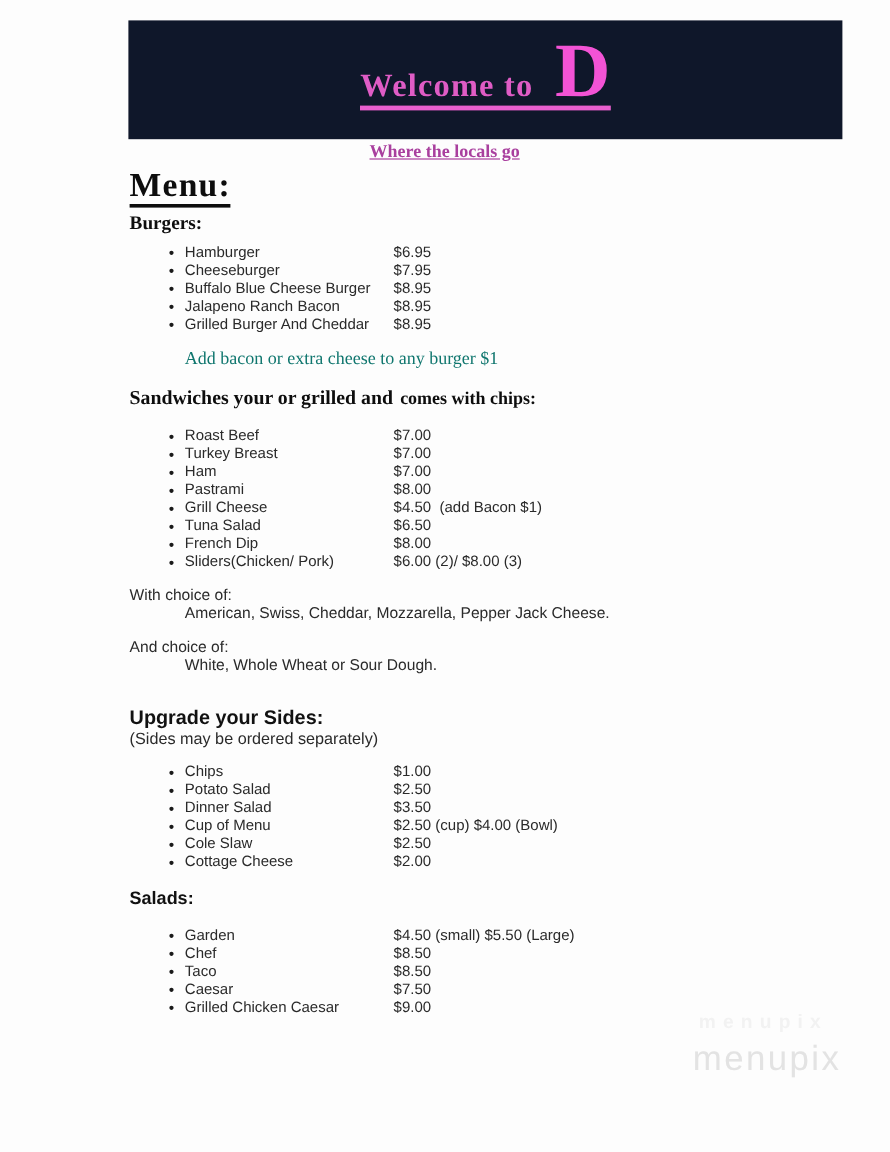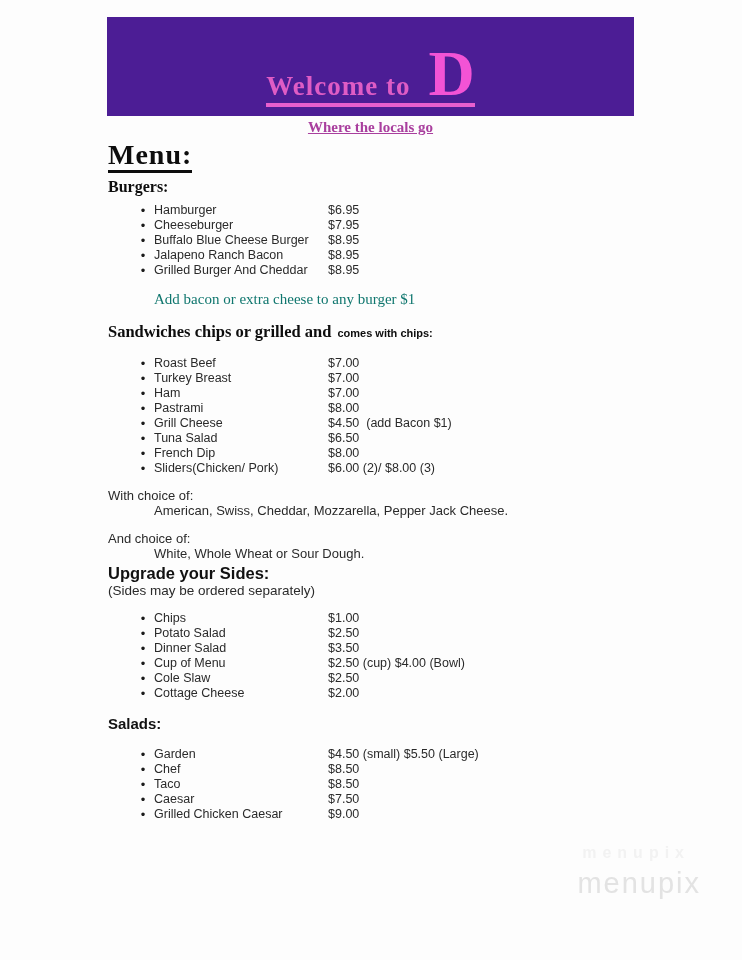--- a/index.html
+++ b/index.html
@@ -7,24 +7,24 @@
   body {
     position:relative;
     background:#fdfdfd;
     font-family:"Liberation Sans", sans-serif;
     color:#222;
     overflow:hidden;
   }
   
   .banner {
     margin:17px 0 0 107px;
-    width:527px; height:99px;
-    background:#4c1d95;
+    width:595px; height:99px;
+    background:#0f172a;
     display:flex; flex-direction:column;
-    justify-content:flex-end; align-items:center;
+    justify-content:center; align-items:center;
     padding-bottom:9px;
   }
   .banner-line {
     display:flex; align-items:baseline;
     border-bottom:4px solid #e85fce;
     padding-bottom:1px;
   }
   .welcome {
     font-family:"Liberation Serif", serif;
     font-weight:bold; font-size:27px;
@@ -61,38 +61,38 @@
     border-bottom:3px solid #0d0d0d;
     line-height:1.05; padding-bottom:1px;
   }
   .serif-h {
     font-family:"Liberation Serif", serif;
     font-weight:bold; font-size:16px; color:#0d0d0d;
     margin-top:5px;
   }
   .mixed-h { margin-top:14px; font-size:16.5px; font-weight:bold; color:#0d0d0d; }
   .mixed-h .serif-part { font-family:"Liberation Serif", serif; margin-right:6px; }
-  .mixed-h .sans-part  { font-family:Liberation Sans, sans-serif; font-size:11px; }
+  .mixed-h .sans-part  { font-family:Liberation Serif, serif; font-size:15px; }
   .sans-h  { font-family:"Liberation Sans", sans-serif; font-weight:bold; font-size:16.5px; color:#111; }
   .list { margin-top:7px; }
   .row { display:flex; line-height:15px; font-size:12.5px; padding-left:24px; }
   .bullet { width:22px; text-align:center; font-size:13px; color:#1a1a1a; }
   .bullet::before { content:"\2022"; }
   .iname  { width:174px; color:#2a2a2a; }
   .iprice { color:#2a2a2a; white-space:pre; }
   .serif-note {
     font-family:"Liberation Serif", serif;
     font-size:15px; color:#0f766e;
     margin:12px 0 0 46px; line-height:18px;
   }
   .choice-label { font-size:13px; color:#2a2a2a; line-height:15px; margin-top:12px; }
   .choice-value { font-size:13px; color:#2a2a2a; line-height:15px; margin-left:46px; }
   .choice-gap   { margin-top:13px; }
   .sub-note { font-size:13.5px; color:#2a2a2a; line-height:16px; }
-  .sec-gap-lg { margin-top:3px; }
+  .sec-gap-lg { margin-top:28px; }
   .sec-gap-md { margin-top:14px; }
   .list-gap   { margin-top:12px; }
   .salads-list { margin-top:15px; }
   
   .watermark-ghost {
     position:absolute; right:52px; bottom:98px;
     font-size:16px; letter-spacing:6px;
     color:#f2f2f2; font-weight:bold;
     user-select:none;
   }
@@ -152,21 +152,21 @@
           <span class="iname">Grilled Burger And Cheddar</span>
           <span class="iprice">$8.95</span>
         </div>
       </div>
     <p class="serif-note">Add bacon or extra cheese to any burger $1</p>
   </section>
 
   
   <section>
     <h2 class="mixed-h">
-      <span class="serif-part">Sandwiches chips or grilled and</span><span class="sans-part">comes with chips:</span>
+      <span class="serif-part">Sandwiches your or grilled and</span><span class="sans-part">comes with chips:</span>
     </h2>
     <div class="list sec-gap-md">
 
         <div class="row">
           <span class="bullet"></span>
           <span class="iname">Roast Beef</span>
           <span class="iprice">$7.00</span>
         </div>
 
         <div class="row">

